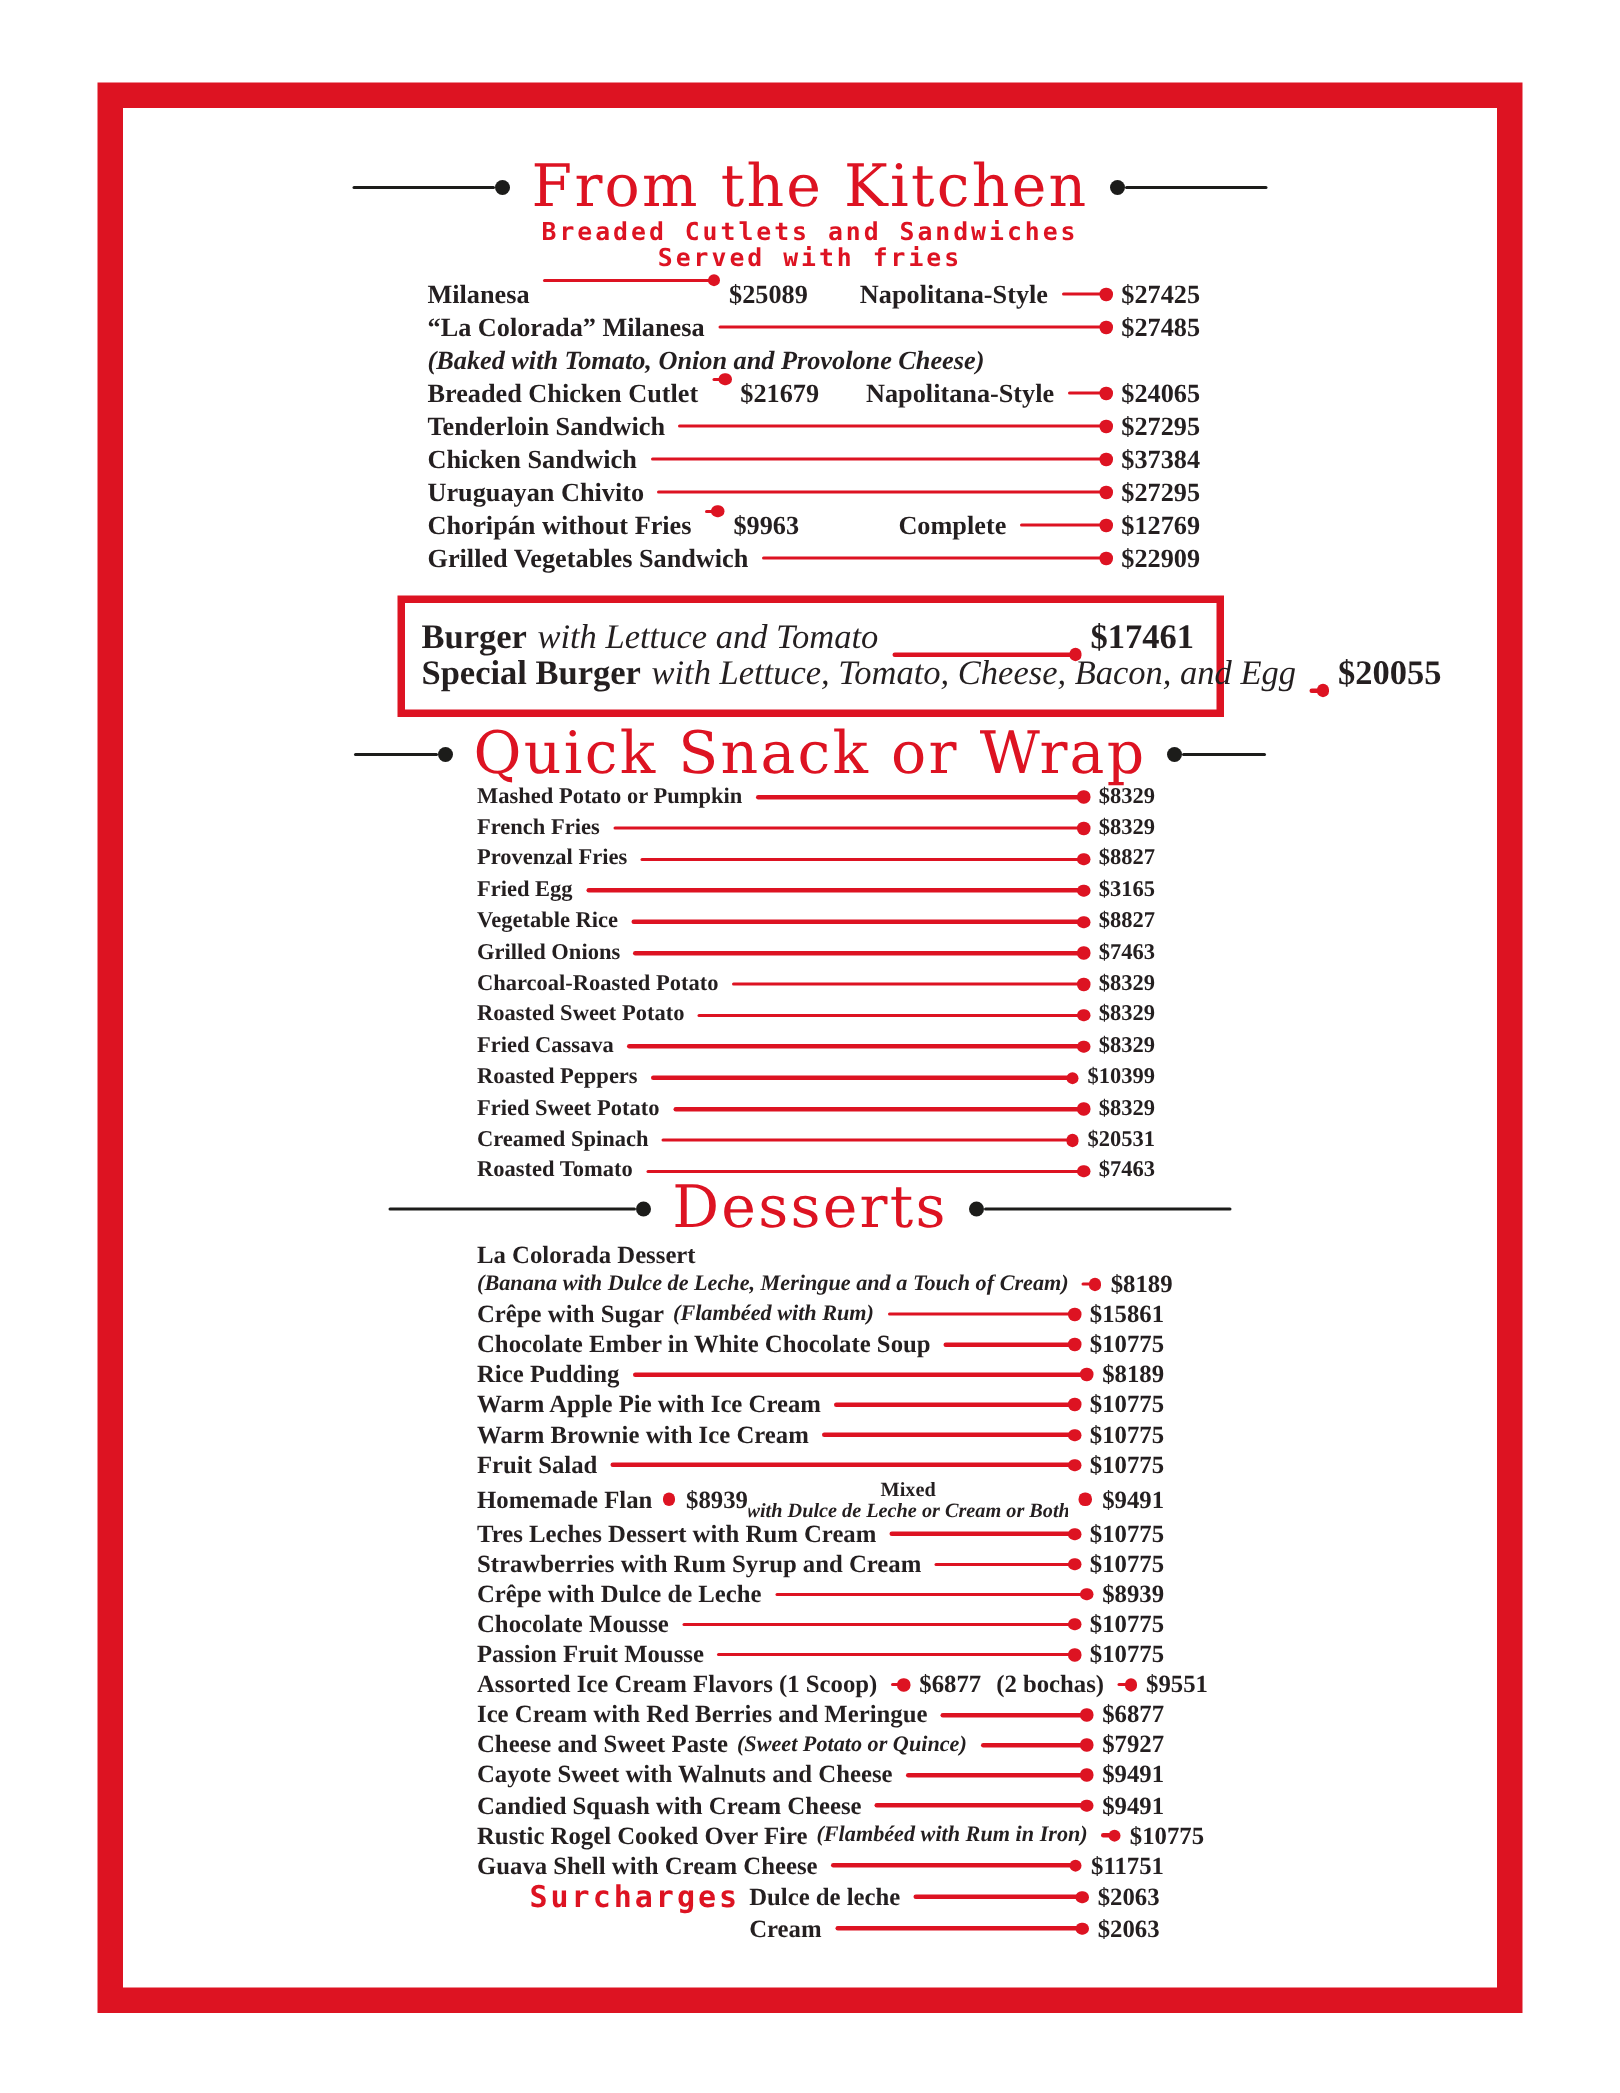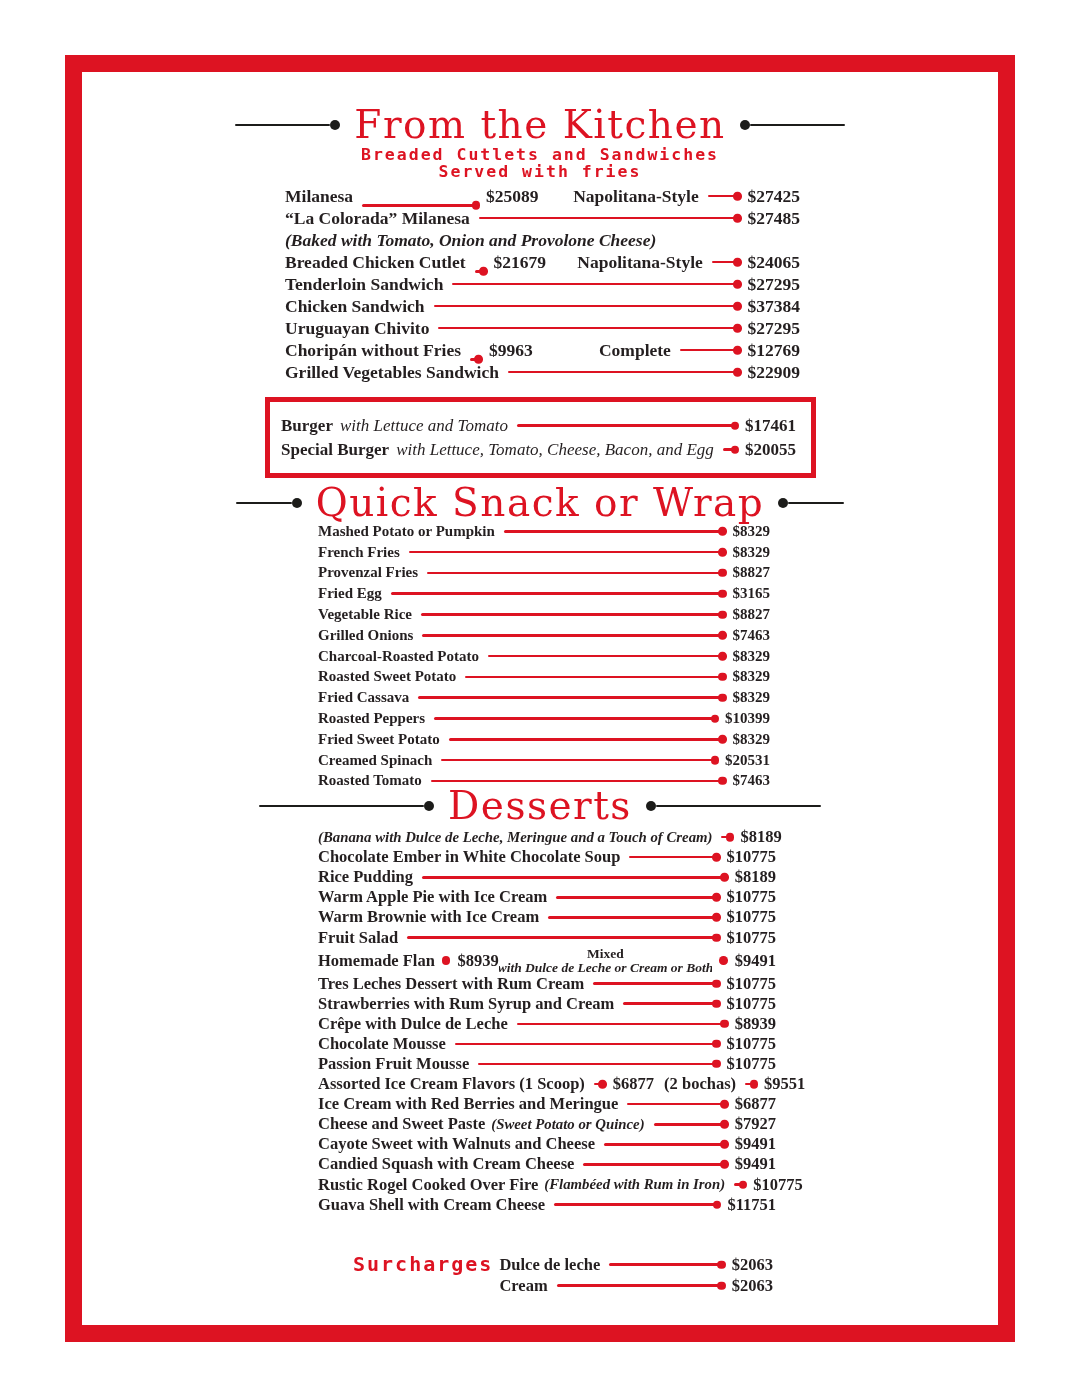--- a/index.html
+++ b/index.html
@@ -44,33 +44,33 @@
     position:relative;flex:1 1 auto;height:2.6px;background:var(--red);
     margin:0 9px;border-radius:2px;min-width:10px;
   }
   .leader::after{
     content:"";position:absolute;right:-3px;top:50%;transform:translateY(-50%);
     width:8.5px;height:8.5px;border-radius:50%;background:var(--red);
   }
   
   .rows-kitchen{left:285px;top:185px;width:515px;}
   .rows-kitchen .row{height:22px;font-size:17.5px;}
-  .grp1{display:flex;align-items:flex-end;flex:0 0 263px;}
+  .grp1{display:flex;align-items:flex-start;flex:0 0 263px;}
   .grp1 .pr{width:62px;text-align:left;flex:none;}
   .spacer{flex:0.45 1 0;}
   .leader2{flex:0.55 1 auto;}
   .note-row .nm{font-weight:600;font-style:italic;}
   
   .burger-box{
     position:absolute;left:265px;top:397px;width:551px;height:81px;
     border:5px solid var(--red);box-sizing:border-box;
     display:flex;flex-direction:column;justify-content:center;
     padding:0 15px 0 11px;
   }
-  .burger-box .row{height:24px;font-size:17px;}
+  .burger-box .row{height:24px;font-size:23px;align-items:flex-end;}
   .burger-box .desc{font-style:italic;font-weight:500;margin-left:7px;}
   
   .rows-snack{left:318px;top:521px;width:452px;}
   .rows-snack .row{height:20.8px;font-size:15px;}
   
   .rows-desserts{left:318px;top:827px;width:458px;}
   .rows-desserts .row{height:20.1px;font-size:16.5px;}
   .rows-desserts .row.tall{height:26px;}
   .rows-desserts .row.name-only{height:19px;}
   .small-it{font-style:italic;font-weight:600;font-size:14.8px;margin-left:6px;}
@@ -264,24 +264,33 @@
 
   <div class="sec-header h-desserts" style="top:784px;">
     <span class="hline"></span>
     <span class="hdot"></span>
     <span class="htitle">Desserts</span>
     <span class="hdot"></span>
     <span class="hline"></span>
   </div>
 
   <div class="rows rows-desserts">
+    <div class="row name-only">
+      <span class="nm">La Colorada Dessert</span>
+    </div>
     <div class="row note-leader-row">
       <span class="small-it">(Banana with Dulce de Leche, Meringue and a Touch of Cream)</span>
       <span class="leader"></span>
       <span class="pr">$8189</span>
+    </div>
+    <div class="row">
+      <span class="nm">Crêpe with Sugar</span>
+      <span class="small-it">(Flambéed with Rum)</span>
+      <span class="leader"></span>
+      <span class="pr">$15861</span>
     </div>
     <div class="row">
       <span class="nm">Chocolate Ember in White Chocolate Soup</span>
       <span class="leader"></span>
       <span class="pr">$10775</span>
     </div>
     <div class="row">
       <span class="nm">Rice Pudding</span>
       <span class="leader"></span>
       <span class="pr">$8189</span>

